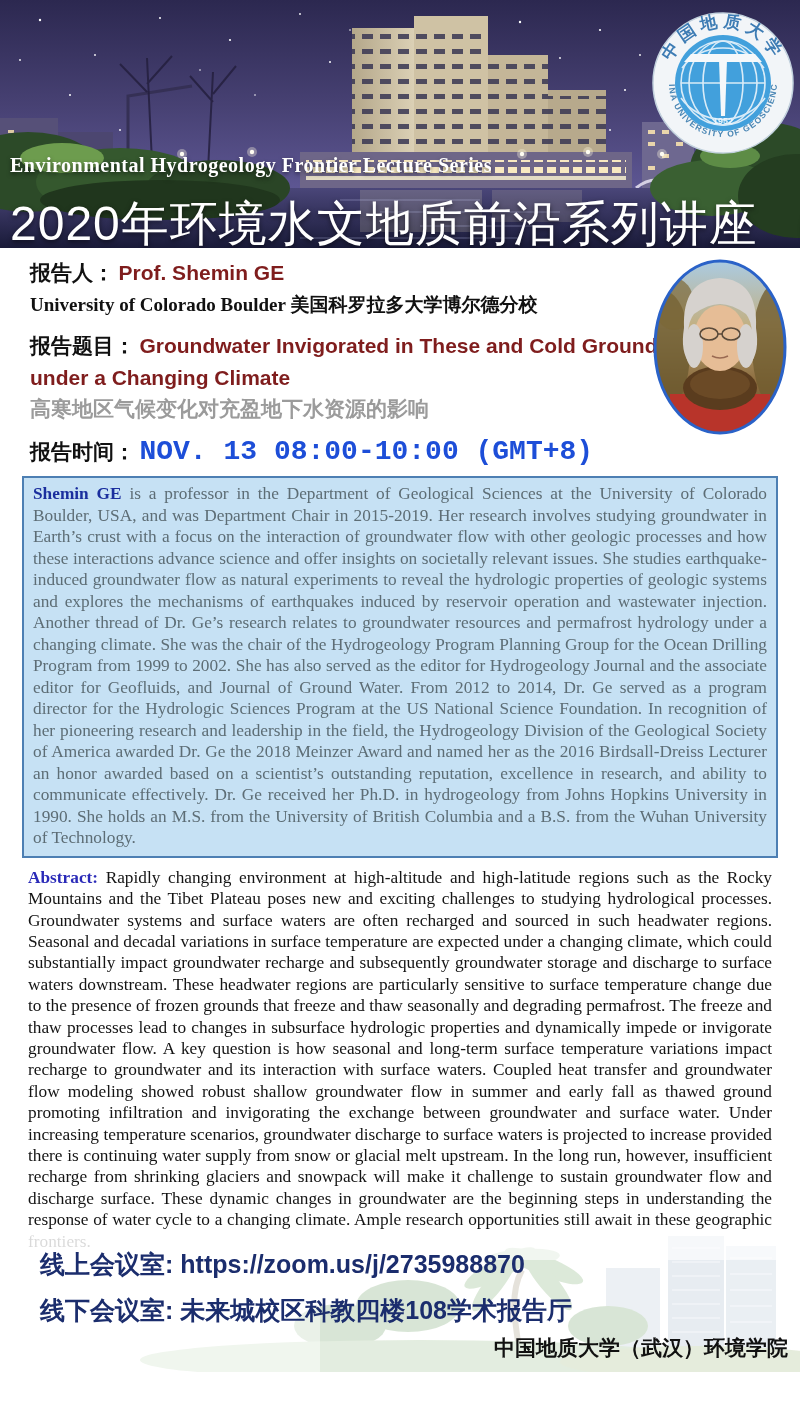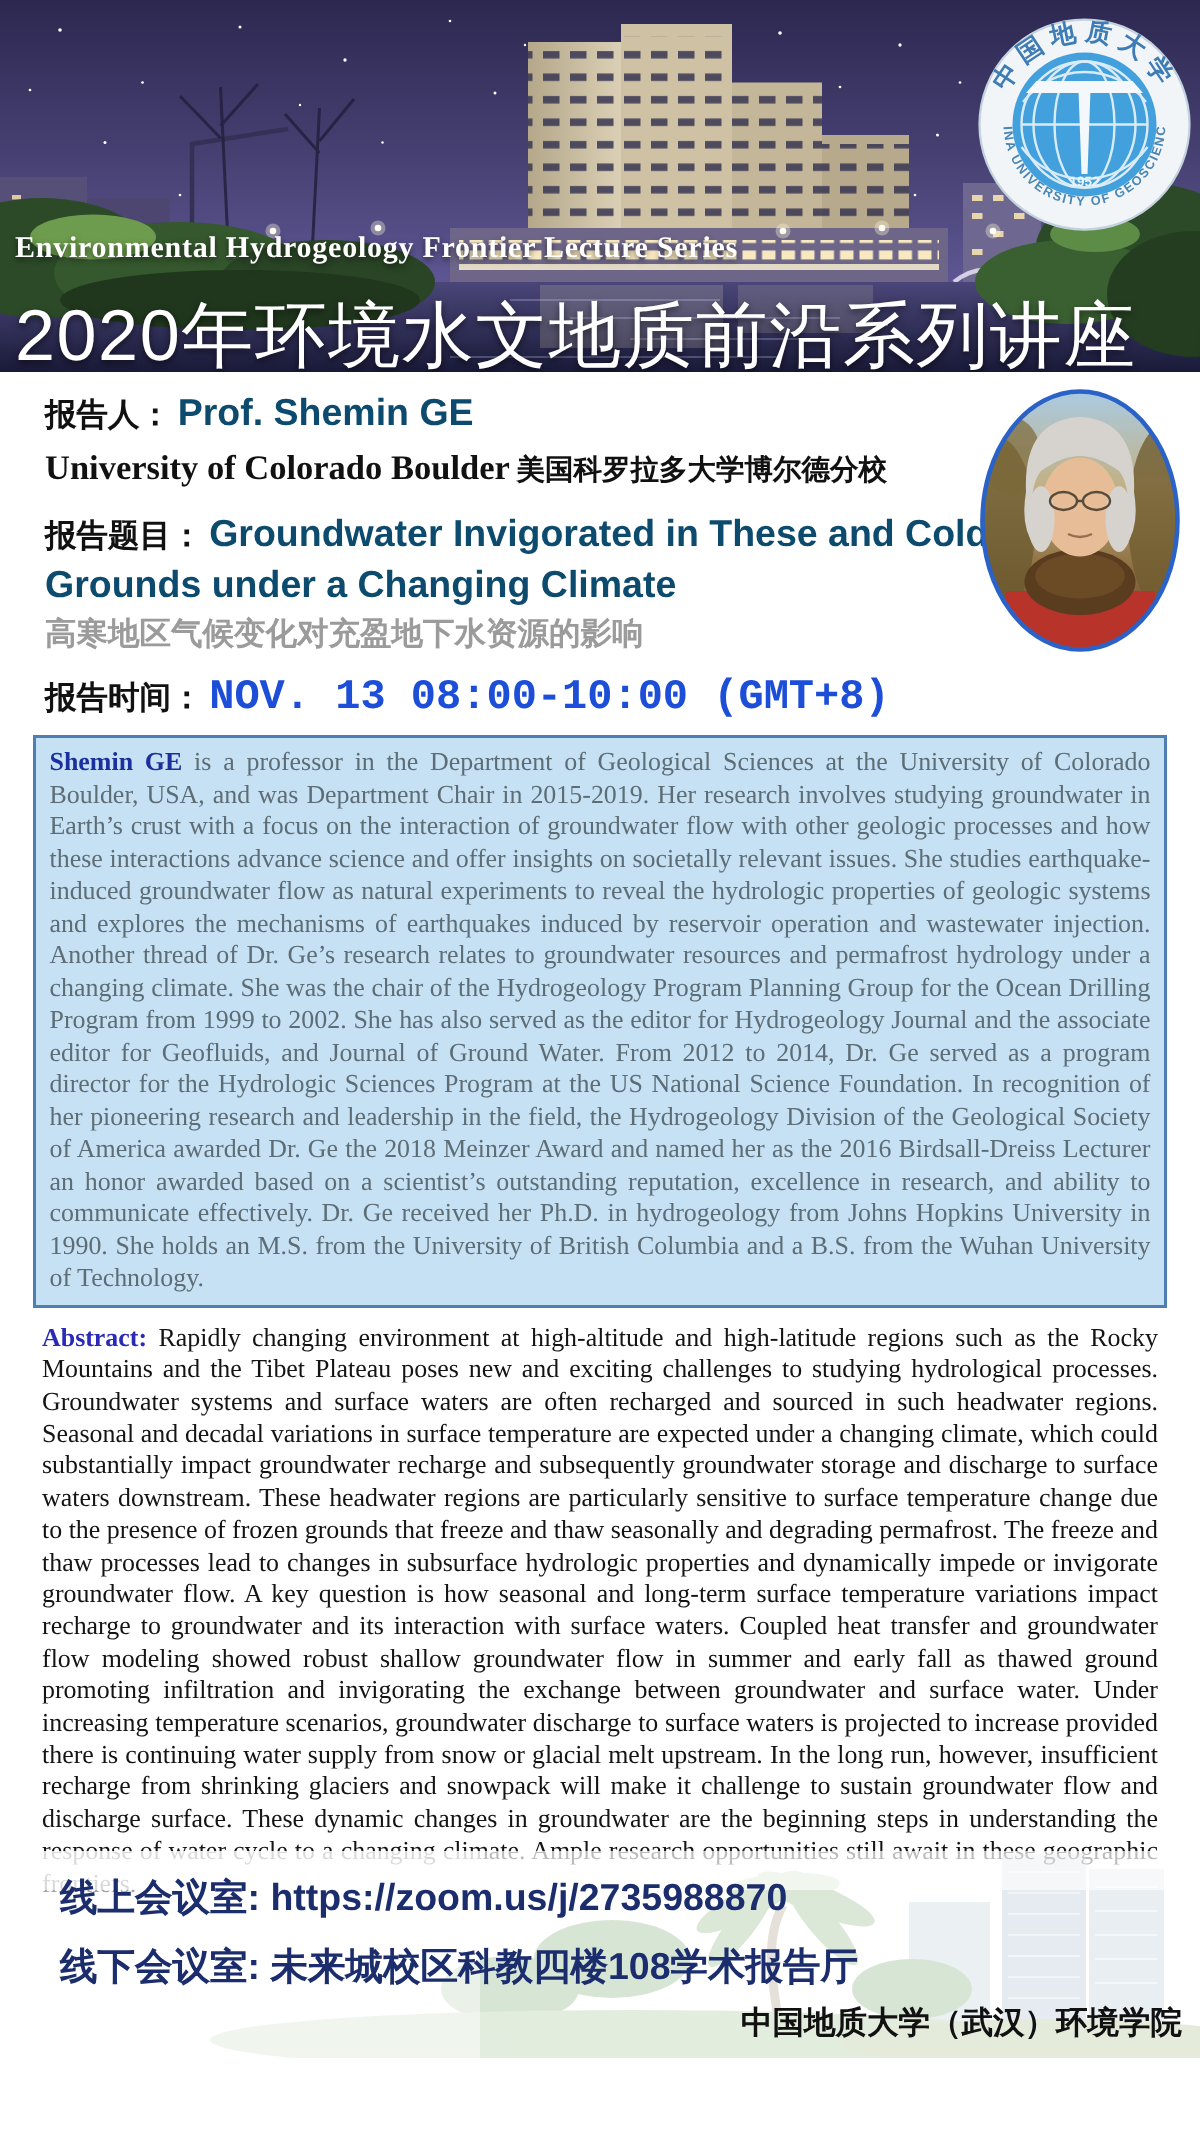--- a/index.html
+++ b/index.html
@@ -21,24 +21,24 @@
     font-weight:normal; font-size:48px; color:#ffffff; letter-spacing:1px;
     text-shadow:0 2px 5px rgba(0,0,0,.55); white-space:nowrap;
   }
   .logo { position:absolute; right:6px; top:12px; width:142px; height:142px; }
 
   
   .info { position:relative; padding:10px 0 0 30px; }
   .info-text { width:640px; }
   .row { line-height:1.25; }
   .lbl { font-weight:bold; font-size:21px; color:#111111; }
-  .blue { font-weight:bold; font-size:25px; color:#0c4a6e; }
+  .blue { font-weight:bold; font-size:21px; color:#7f1d1d; }
   .speaker-row { margin-top:2px; }
   .affiliation-row { margin-top:7px; }
-  .aff-en { font-family:"Liberation Serif", serif; font-weight:bold; font-size:23px; color:#111111; }
+  .aff-en { font-family:"Liberation Serif", serif; font-weight:bold; font-size:19px; color:#111111; }
   .aff-zh { font-weight:bold; font-size:19px; color:#111111; }
   .title-row { margin-top:14px; line-height:30px; }
   .subtitle-zh { margin-top:1px; font-weight:bold; font-size:21px; color:#9b9b9b; }
   .time-row { margin-top:12px; }
   .navy { font-weight:bold; font-size:28px; color:#1d4ed8;font-family:Liberation Mono, monospace; }
   .portrait { position:absolute; right:10px; top:8px; width:140px; height:182px; }
 
   
   .bio-box {
     margin:7px 22px 0 22px;

